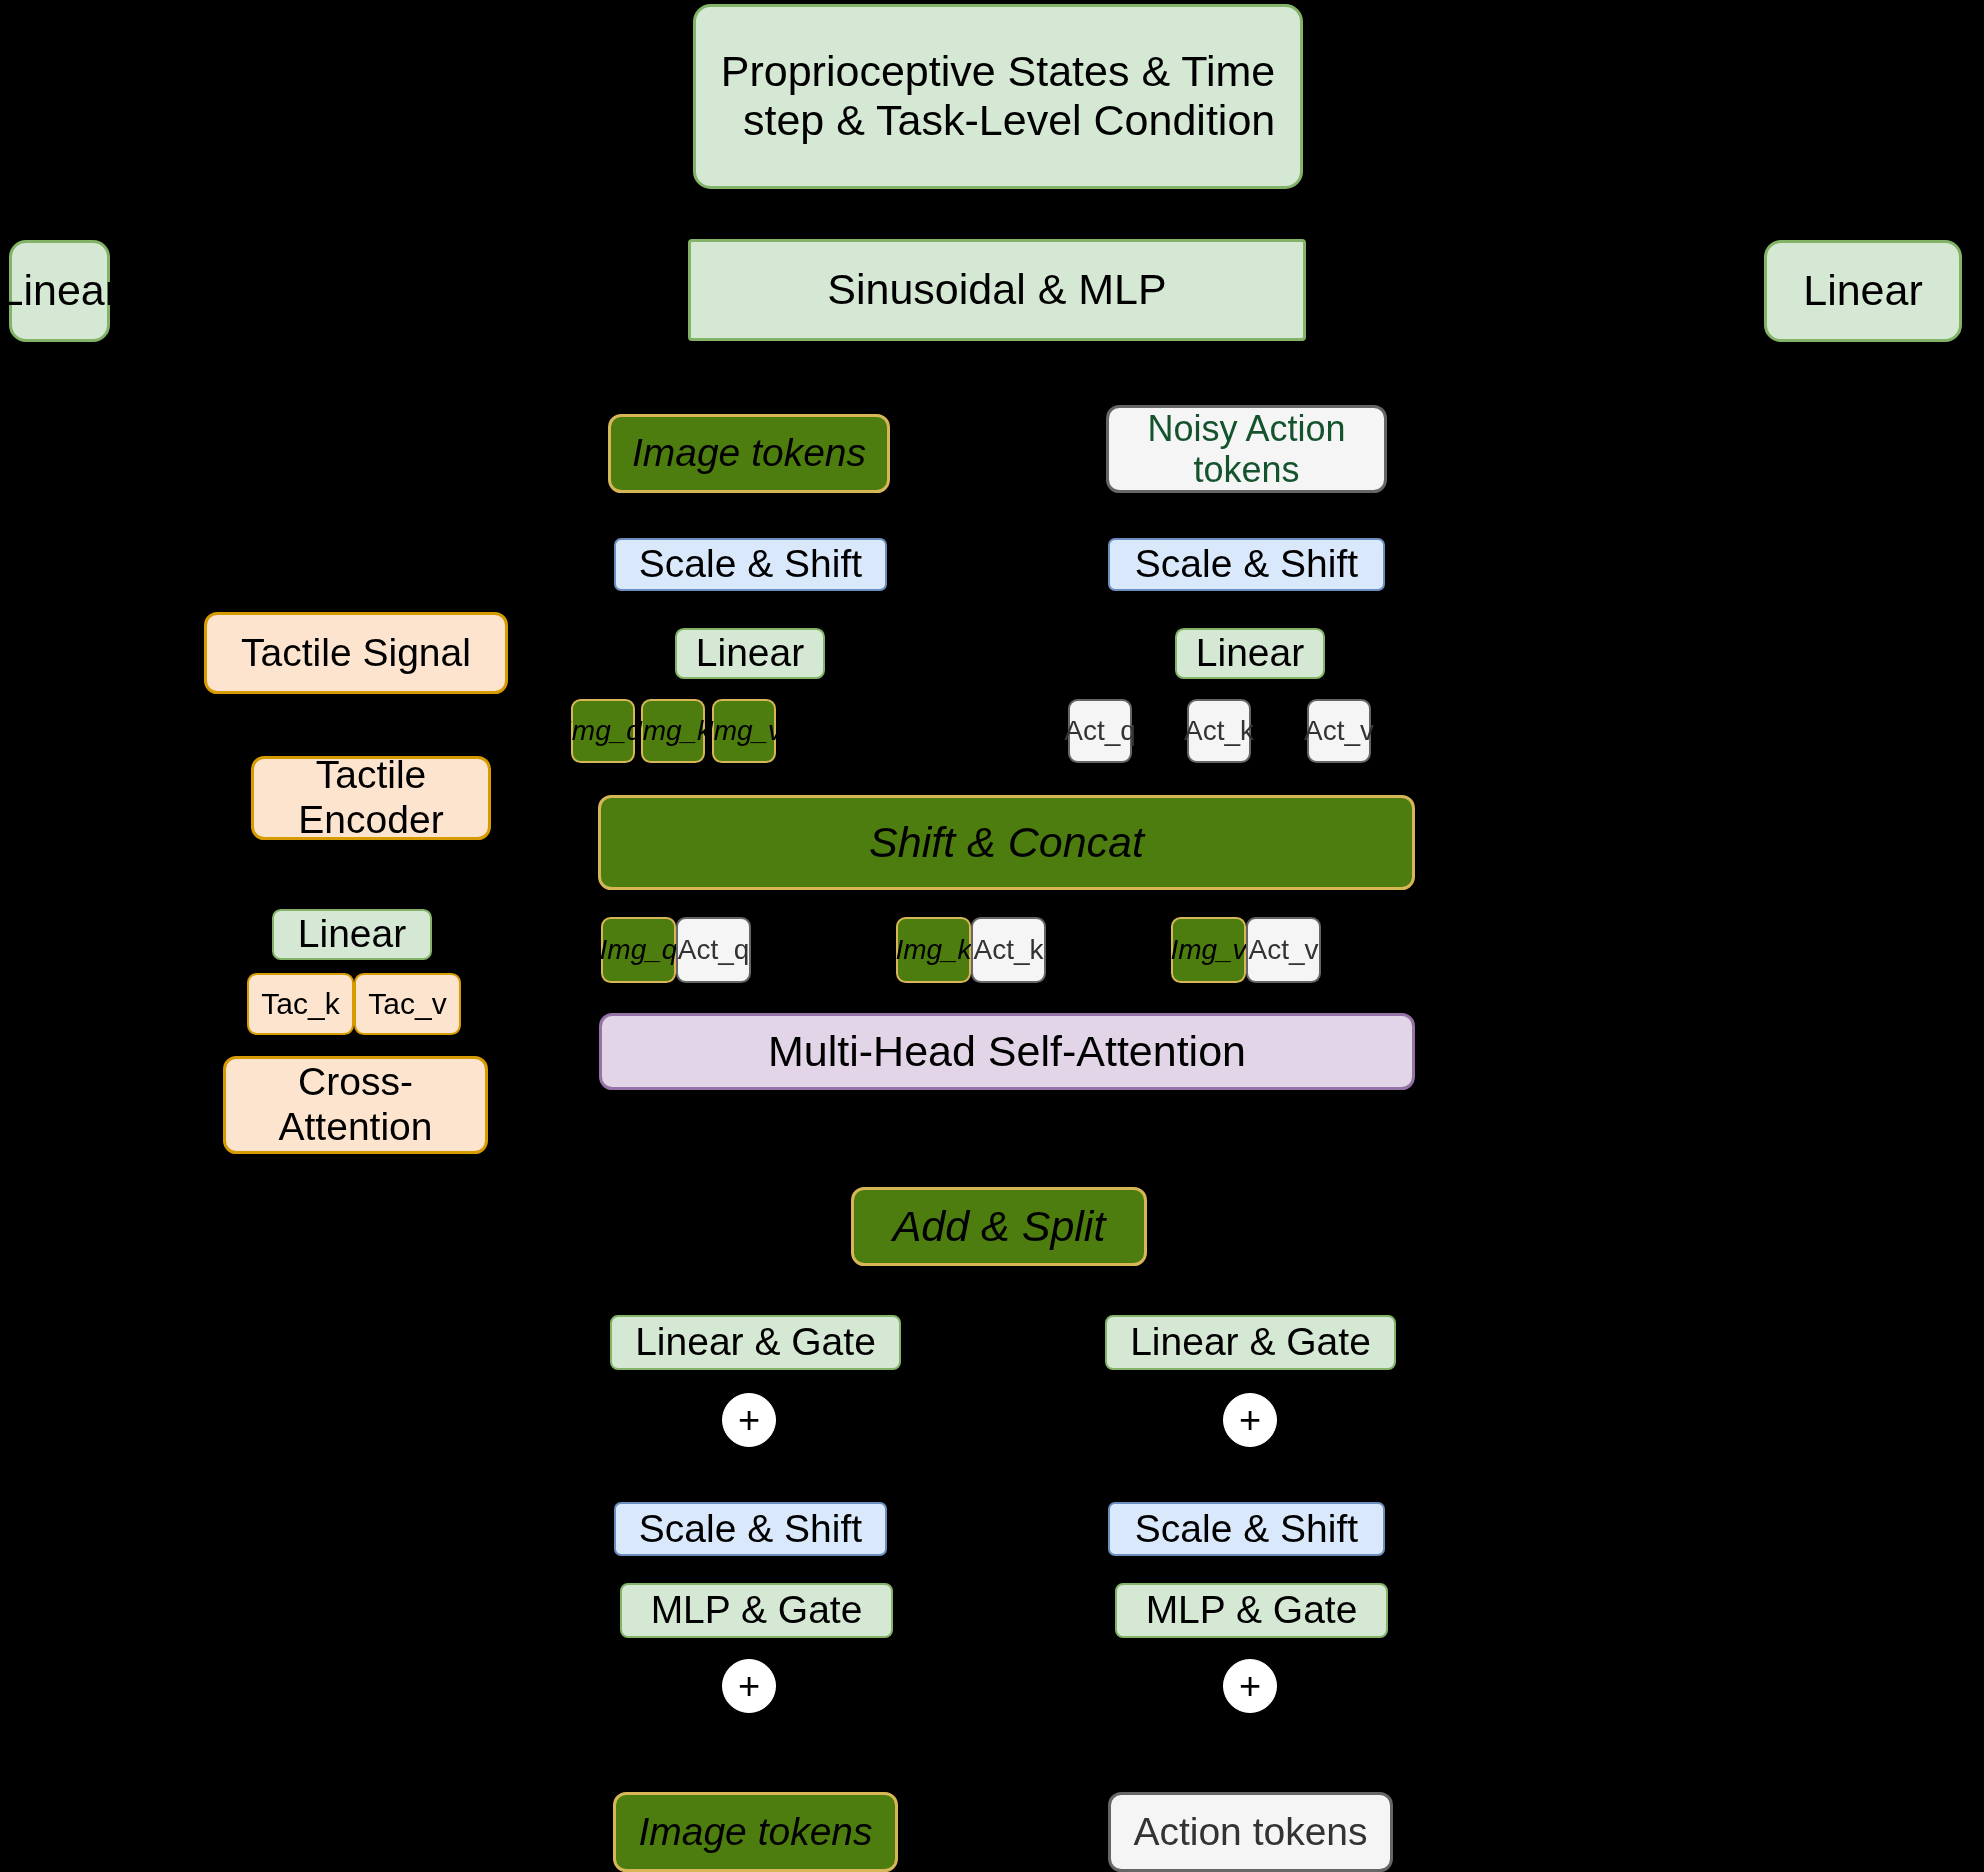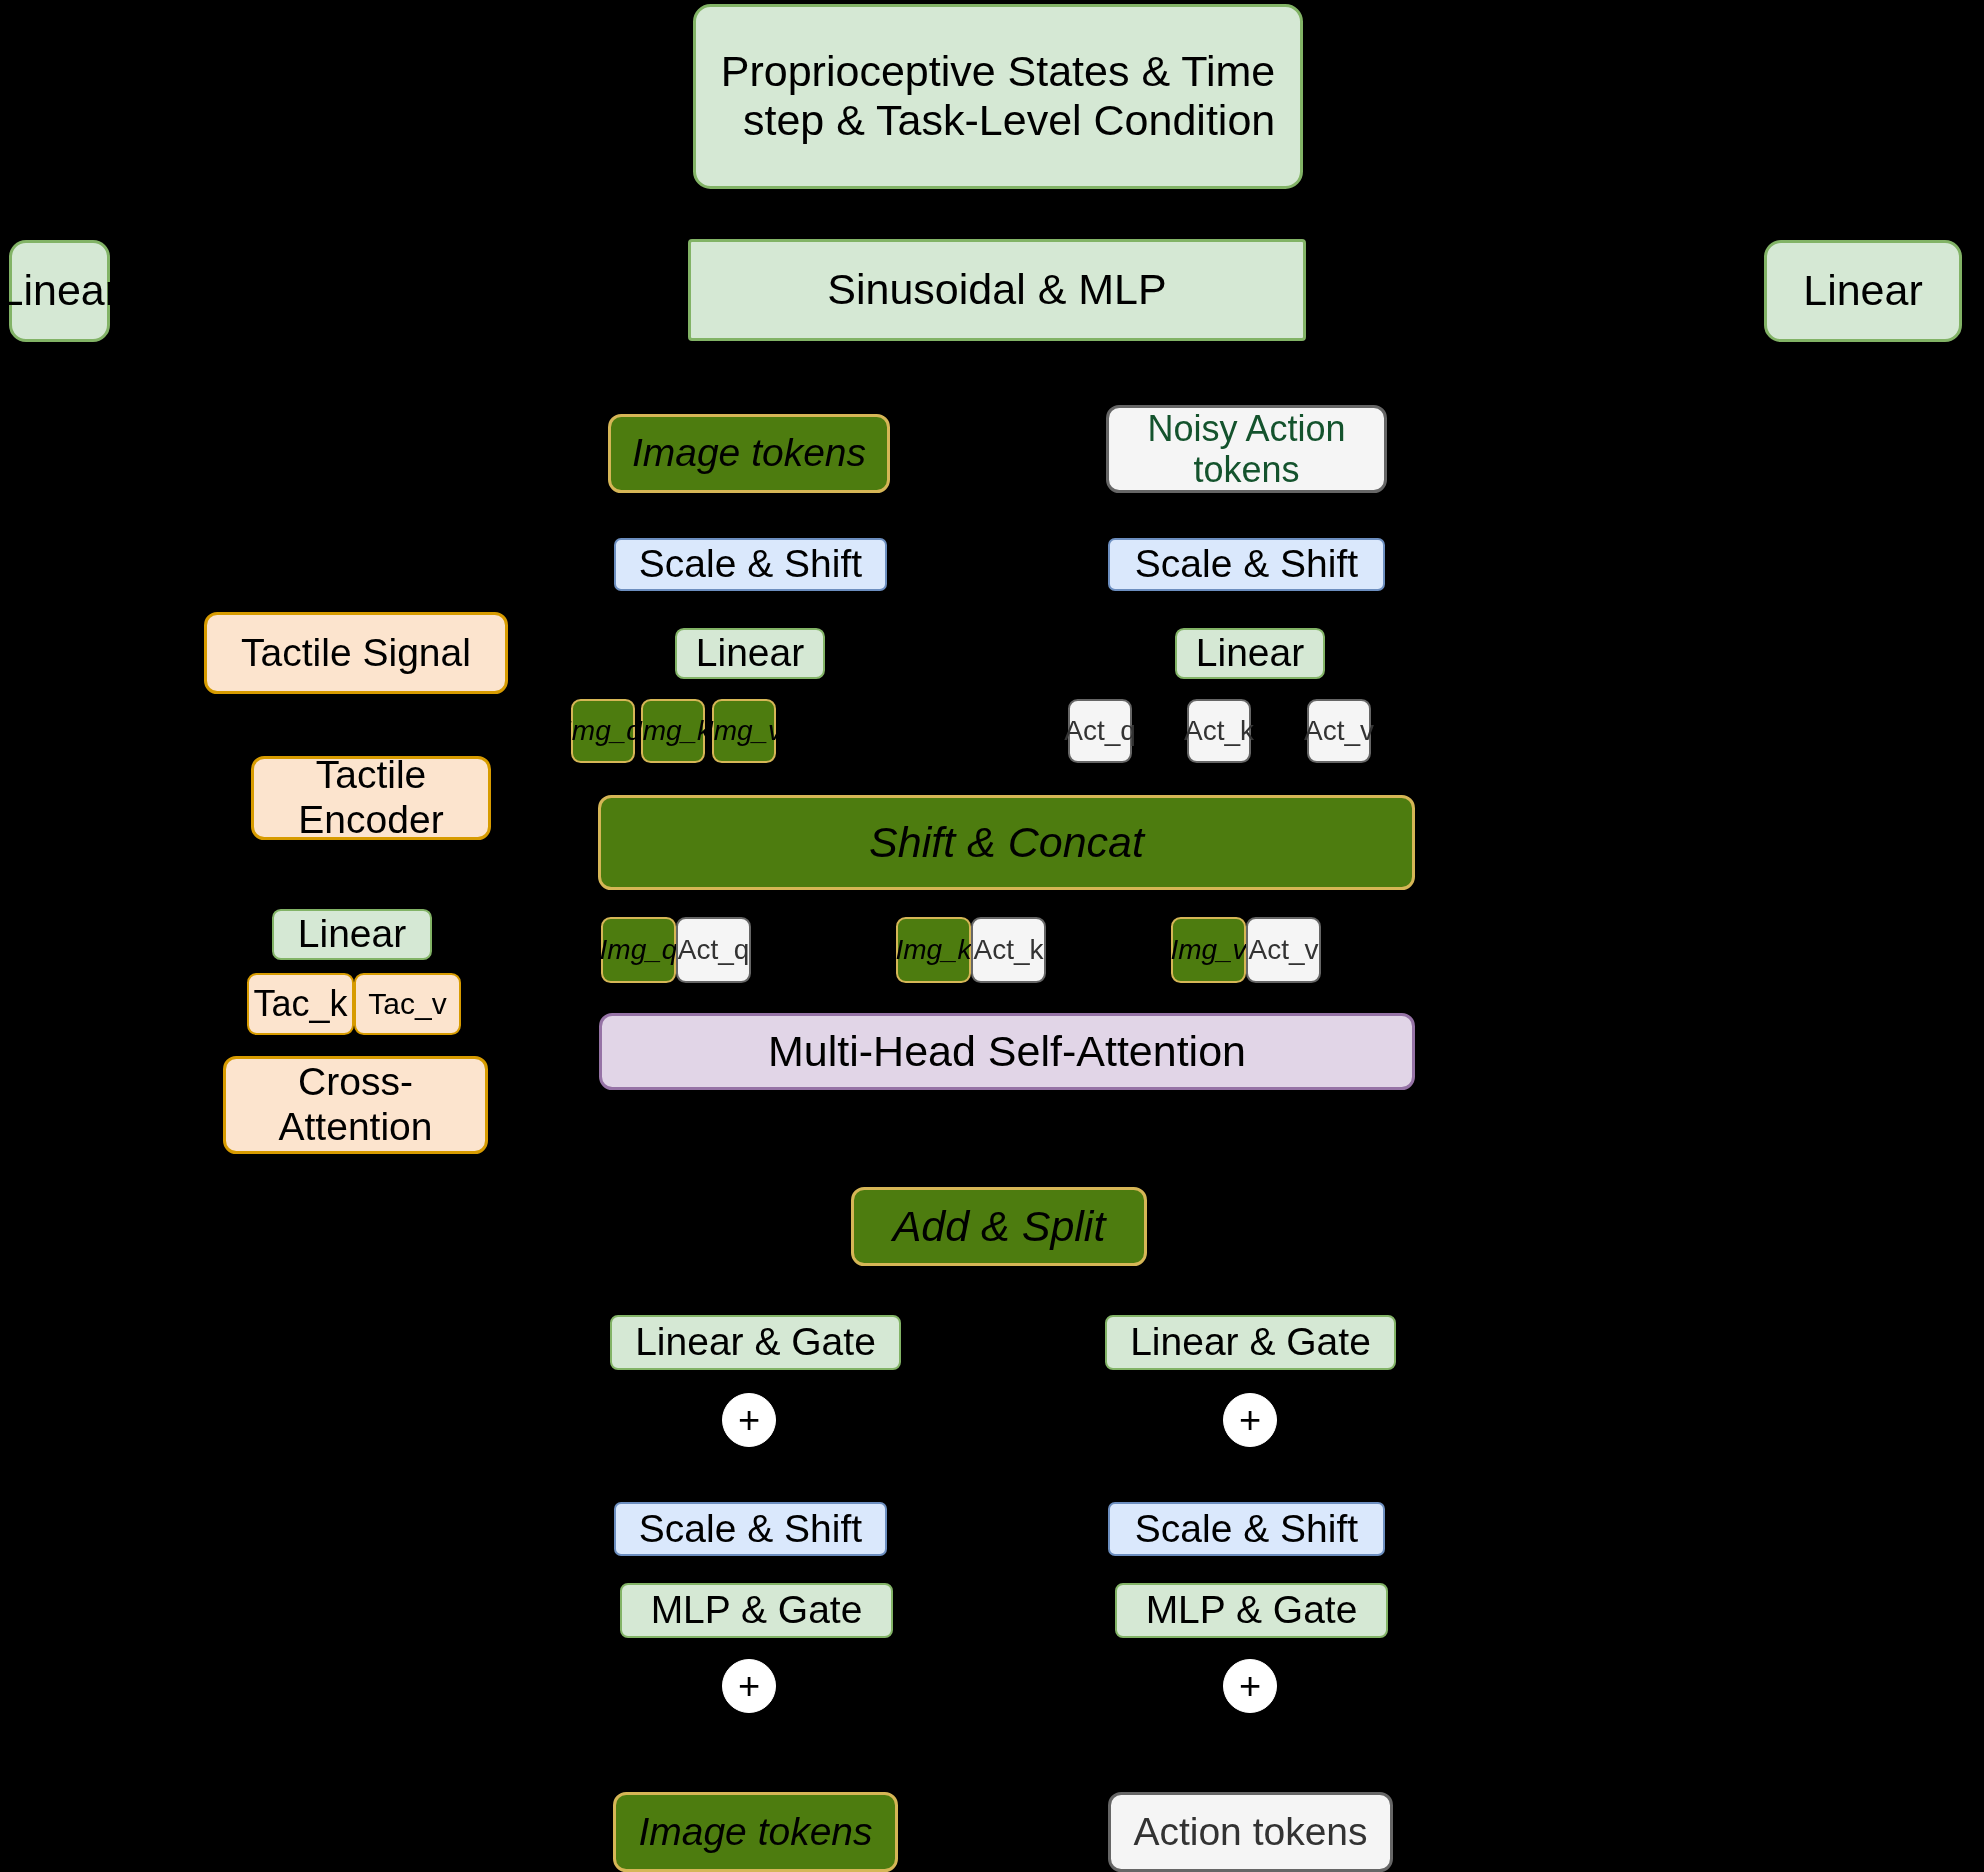--- a/index.html
+++ b/index.html
@@ -109,20 +109,20 @@
   <div class="box yellow" style="left:613px;top:1792px;width:285px;height:80px;border-width:3.1px;border-radius:13.2px;font-size:39px;">Image tokens</div>
   <div class="box grey" style="left:1108px;top:1792px;width:285px;height:80px;border-width:3.1px;border-radius:13.2px;font-size:39px;color:#333;">Action tokens</div>
 
   <div class="box orange" style="left:204px;top:612px;width:304px;height:82px;border-width:3.1px;border-radius:13.2px;font-size:39px;">Tactile Signal</div>
 
   <div class="box orange" style="left:251px;top:756px;width:240px;height:84px;border-width:3.1px;border-radius:13.2px;font-size:39px;">Tactile
 Encoder</div>
 
   <div class="box green" style="left:272px;top:909px;width:160px;height:51px;border-width:2.6px;border-radius:8.8px;font-size:39px;">Linear</div>
 
-  <div class="box orange" style="left:247px;top:973px;width:107px;height:62px;border-width:2.6px;border-radius:9.7px;font-size:36px;">Tac_k</div>
+  <div class="box orange" style="left:247px;top:973px;width:107px;height:62px;border-width:2.6px;border-radius:9.7px;font-size:30px;">Tac_k</div>
   <div class="box orange" style="left:354px;top:973px;width:107px;height:62px;border-width:2.6px;border-radius:9.7px;font-size:30px;">Tac_v</div>
 
   <div class="box orange" style="left:223px;top:1056px;width:265px;height:98px;border-width:3.1px;border-radius:13.2px;font-size:39px;">Cross-
 Attention</div>
 
 </div>
 
 
 </body></html>

